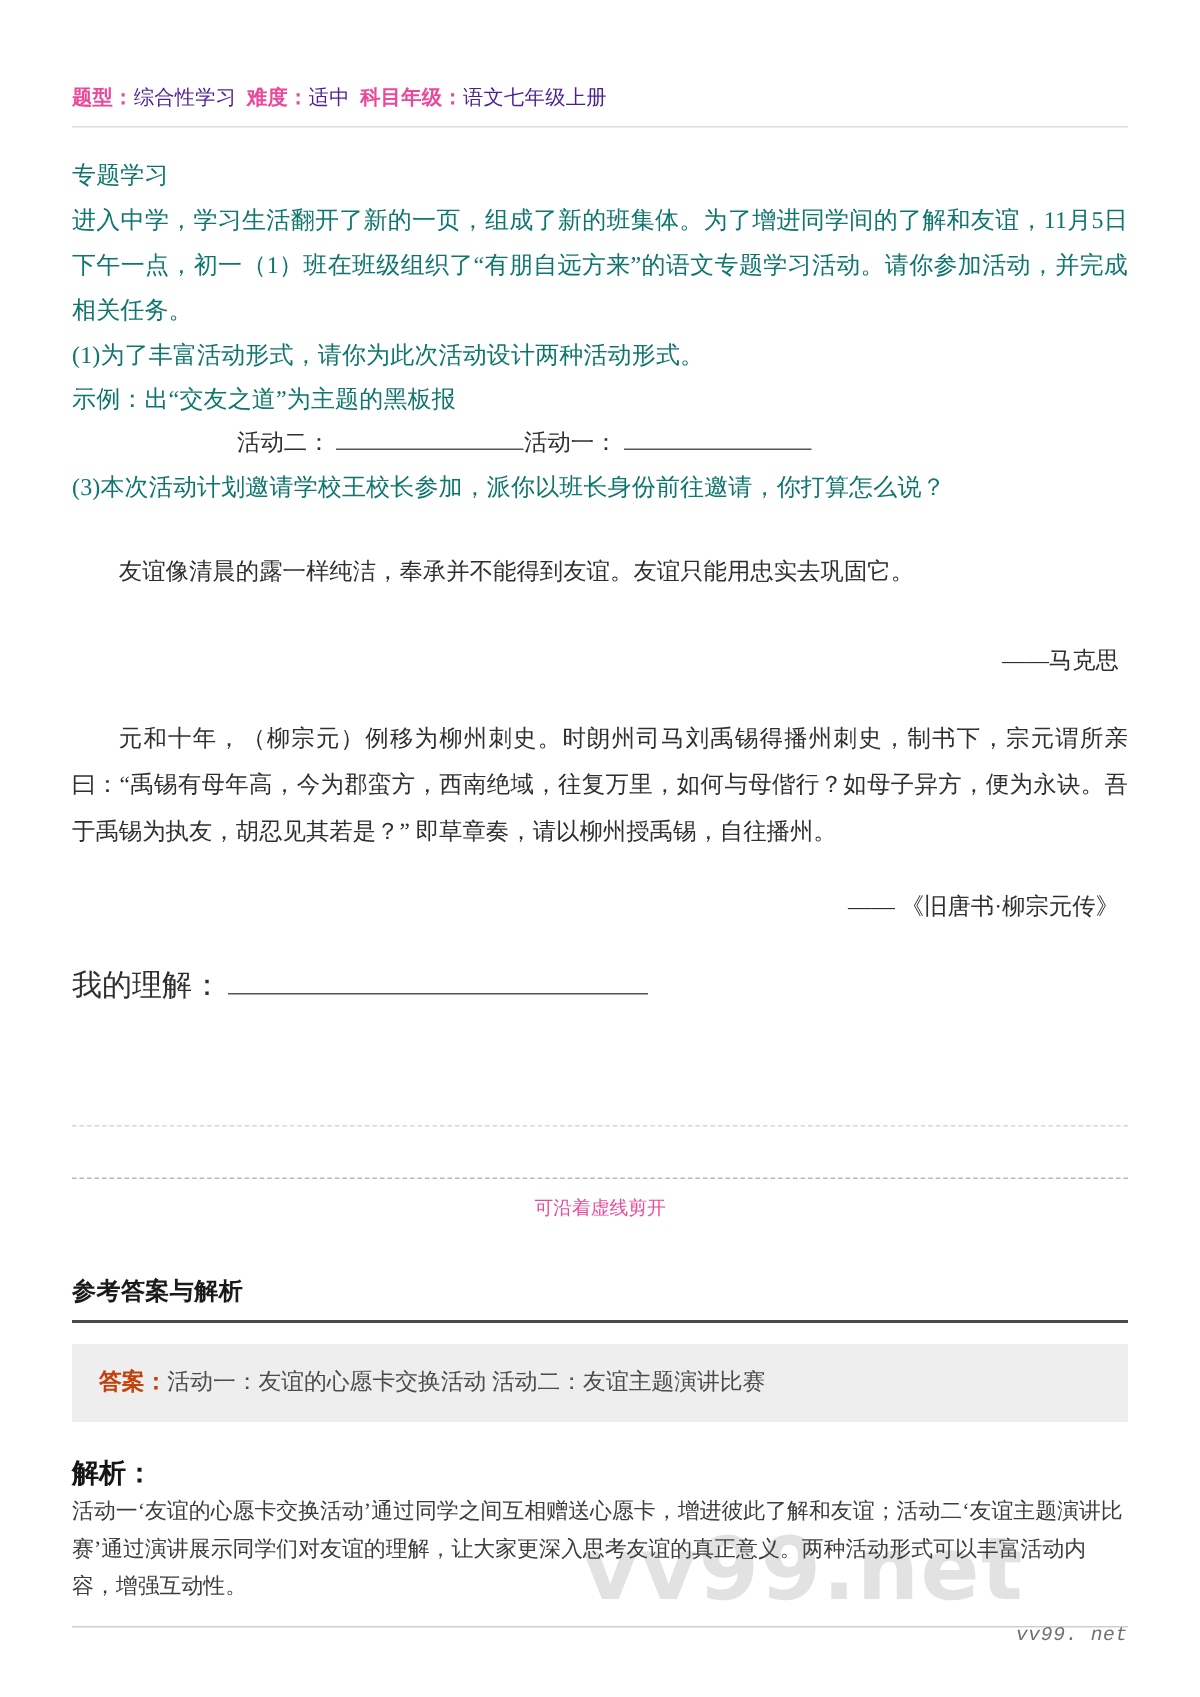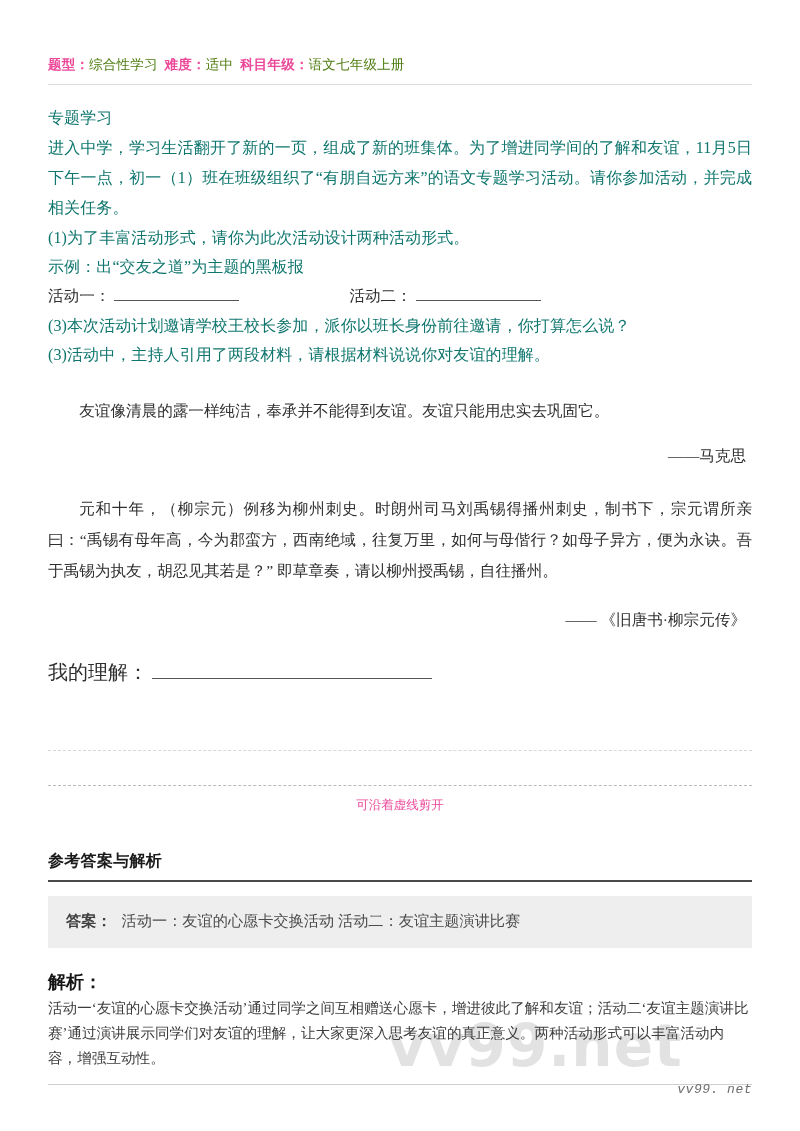--- a/index.html
+++ b/index.html
@@ -44,21 +44,21 @@
 
   
   .meta {
     padding-top: 56px;
     font-size: 13.5px;
     color: #555;
     letter-spacing: .2px;
     white-space: nowrap;
   }
   .meta b { color: #ec4899; font-weight: bold; }
-  .meta .v { color: #4d7c0f; }
+  .meta .v { color: #4c1d95; }
   .meta .gap { display: inline-block; width: 7px; }
 
   .rule-light {
     margin-top: 10px;
     border: 0;
     border-top: 1px solid #dcdcdc;
     height: 0;
   }
 
   
@@ -93,21 +93,21 @@
   
   .quote {
     margin-top: 26px;
     font-size: 15.6px;
     line-height: 31px;
     color: #2f2f2f;
     text-indent: 2em;
     text-align: justify;
   }
   .attrib {
-    margin-top: 20px;
+    margin-top: 33px;
     font-size: 15.6px;
     color: #2f2f2f;
     text-align: right;
     padding-right: 6px;
   }
   .attrib.sp { margin-top: 24px; }
 
   .my-line {
     margin-top: 28px;
     font-size: 20px;
@@ -155,23 +155,22 @@
   }
 
   .answer-box {
     margin-top: 14px;
     background: #eeeeee;
     padding: 15px 18px 16px 18px;
     box-sizing: border-box;
   }
   .answer-box .lbl {
     font-weight: bold;
-    color: #404040;
+    color: #c2410c;
     font-size: 15.2px;
-    margin-right: 10px;
   }
   .answer-box .txt {
     font-size: 15.2px;
     color: #4b4b4b;
   }
 
   .explain { margin-top: 22px; }
   .explain .lbl {
     font-weight: bold;
     font-size: 18px;
@@ -220,32 +219,31 @@
 
     <hr class="rule-light">
 
     <div class="body-block">
       <div class="p">专题学习</div>
       <div class="p">进入中学，学习生活翻开了新的一页，组成了新的班集体。为了增进同学间的了解和友谊，11月5日下午一点，初一（1）班在班级组织了“有朋自远方来”的语文专题学习活动。请你参加活动，并完成相关任务。</div>
       <div class="p tight">(1)为了丰富活动形式，请你为此次活动设计两种活动形式。</div>
       <div class="p tight">示例：出“交友之道”为主题的黑板报</div>
 
       <div class="blanks">
+        <span class="blank-cell second">
+          <span>活动二：</span>
+          <span class="ul w2"></span>
+        </span>
         <span class="blank-cell">
           <span>活动一：</span>
           <span class="ul w1"></span>
         </span>
-        <span class="blank-cell second">
-          <span>活动二：</span>
-          <span class="ul w2"></span>
-        </span>
       </div>
 
       <div class="p tight">(3)本次活动计划邀请学校王校长参加，派你以班长身份前往邀请，你打算怎么说？</div>
-      <div class="p tight">(3)活动中，主持人引用了两段材料，请根据材料说说你对友谊的理解。</div>
 
       <div class="quote">友谊像清晨的露一样纯洁，奉承并不能得到友谊。友谊只能用忠实去巩固它。</div>
       <div class="attrib">——马克思</div>
 
       <div class="quote">元和十年，（柳宗元）例移为柳州刺史。时朗州司马刘禹锡得播州刺史，制书下，宗元谓所亲曰：“禹锡有母年高，今为郡蛮方，西南绝域，往复万里，如何与母偕行？如母子异方，便为永诀。吾于禹锡为执友，胡忍见其若是？” 即草章奏，请以柳州授禹锡，自往播州。</div>
       <div class="attrib sp">—— 《旧唐书·柳宗元传》</div>
 
       <div class="my-line">
         <span>我的理解：</span>
         <span class="ul wide"></span>

